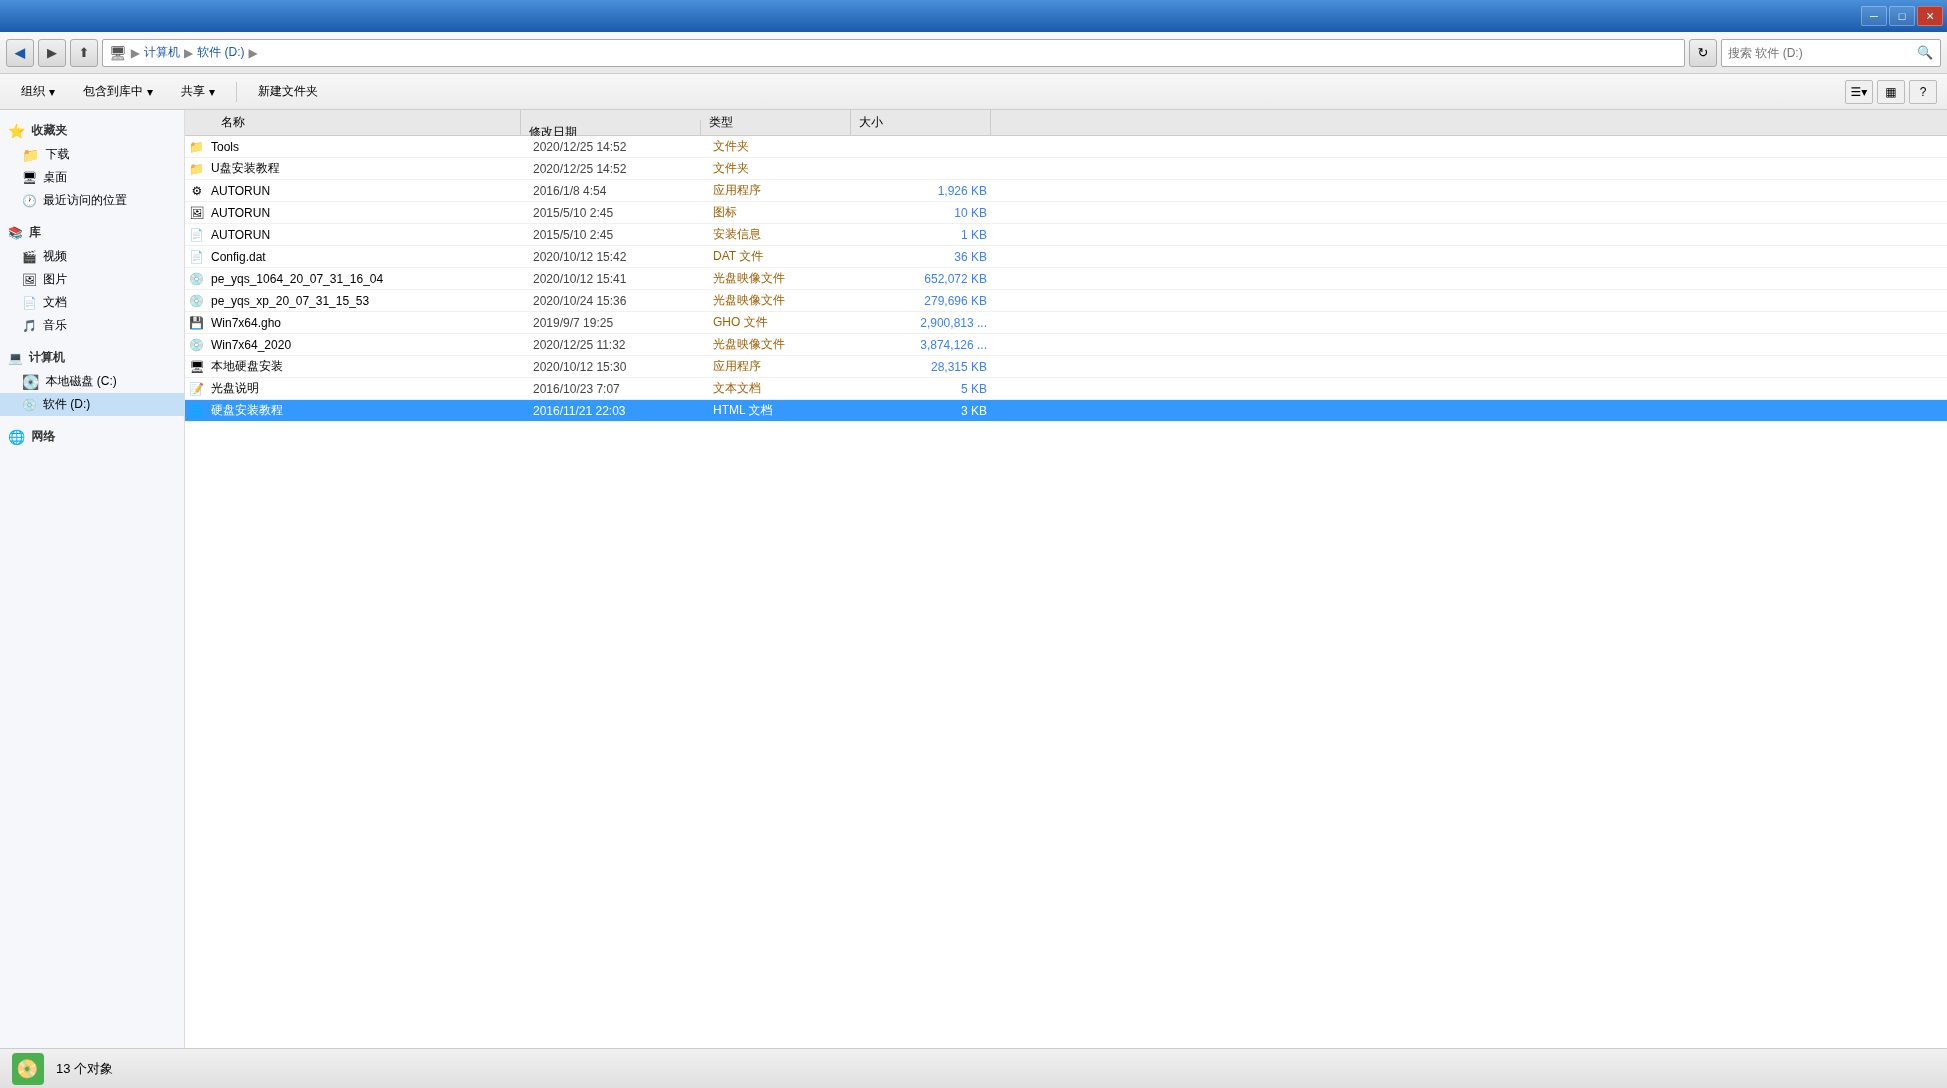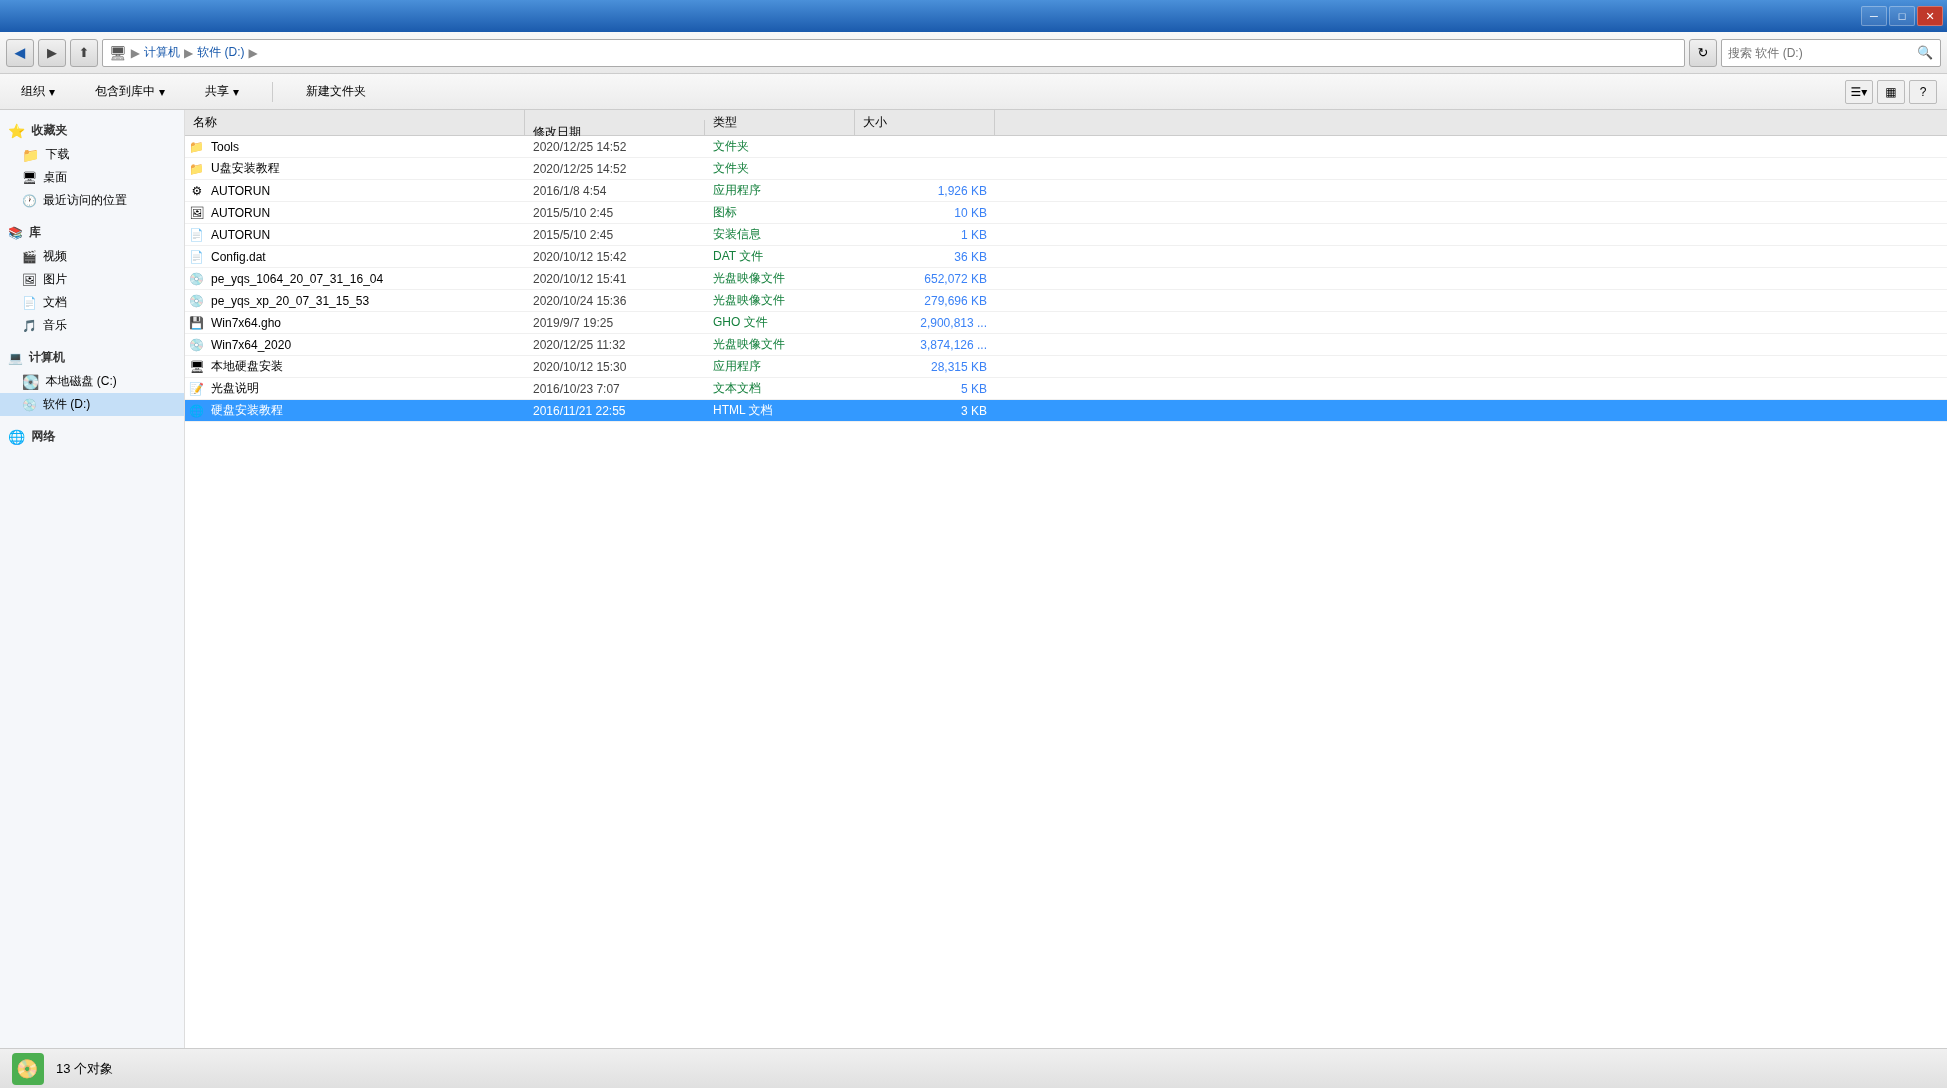--- a/index.html
+++ b/index.html
@@ -116,21 +116,21 @@
     .search-icon { color: #888; font-size: 13px; }
 
     
     .toolbar {
       height: 36px;
       background: linear-gradient(to bottom, #f8f8f8 0%, #ececec 100%);
       border-bottom: 1px solid #ccc;
       display: flex;
       align-items: center;
       padding: 0 10px;
-      gap: 18px;
+      gap: 6px;
     }
     .toolbar-btn {
       height: 28px;
       padding: 0 10px;
       display: flex;
       align-items: center;
       gap: 4px;
       background: transparent;
       border: 1px solid transparent;
       border-radius: 3px;
@@ -230,21 +230,21 @@
     .col-header {
       padding: 0 8px;
       display: flex;
       align-items: center;
       height: 100%;
       border-right: 1px solid #ccc;
       cursor: pointer;
       user-select: none;
       white-space: nowrap;
     }
-    .col-name { width: 340px; }
+    .col-name { width: 308px; margin-left: 28px; }
     .col-date { width: 180px; margin-top: 20px; }
     .col-type { width: 150px; }
     .col-size { width: 140px; }
 
     .file-list {
       flex: 1;
       overflow-y: auto;
       background: #fff;
     }
     .file-row {
@@ -275,21 +275,21 @@
     }
     .file-date {
       width: 180px;
       padding: 0 8px;
       color: #444;
       white-space: nowrap;
     }
     .file-type {
       width: 150px;
       padding: 0 8px;
-      color: #15803d;
+      color: #a16207;
       white-space: nowrap;
     }
     .file-size {
       width: 140px;
       padding: 0 8px;
       color: #3b82f6;
       text-align: right;
       white-space: nowrap;
     }
     .file-icon {
@@ -579,21 +579,21 @@
       </div>
       <div class="file-date">2016/10/23 7:07</div>
       <div class="file-type">文本文档</div>
       <div class="file-size">5 KB</div>
     </div>
         <div class="file-row selected">
       <div class="file-name-cell">
         <span class="file-icon">🌐</span>
         <span>硬盘安装教程</span>
       </div>
-      <div class="file-date">2016/11/21 22:55</div>
+      <div class="file-date">2016/11/21 22:03</div>
       <div class="file-type">HTML 文档</div>
       <div class="file-size">3 KB</div>
     </div>
       </div>
   </div>
 </div>
 
 <div class="status-bar">
   <div class="status-icon">📀</div>
   <span class="status-text">13 个对象</span>

